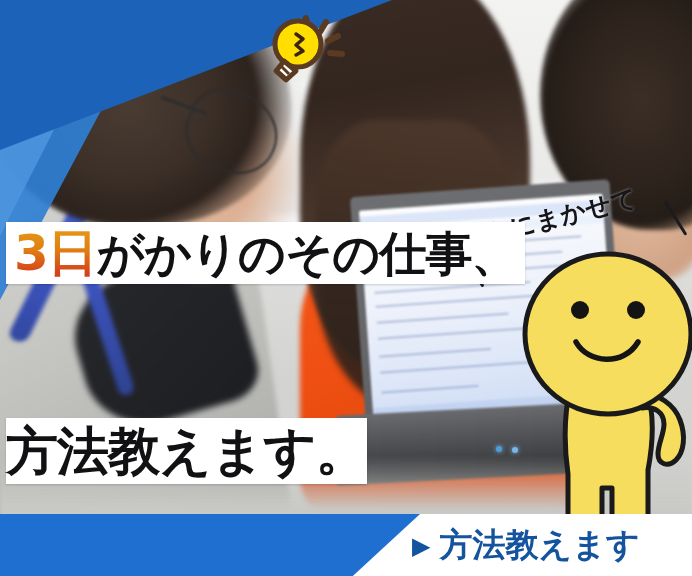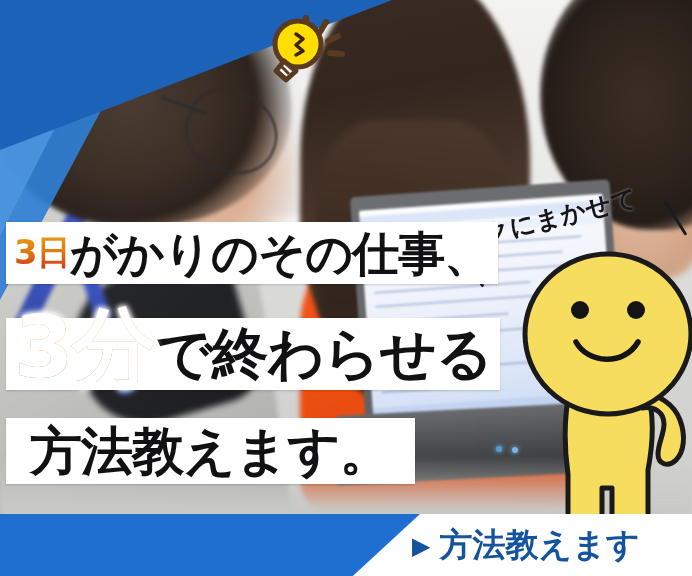--- a/index.html
+++ b/index.html
@@ -305,42 +305,42 @@
   .band {
     position: absolute;
     background: #ffffff;
     box-shadow: 0 1px 2px rgba(0,0,0,0.17);
     display: flex;
     align-items: center;
     white-space: nowrap;
   }
   .band-1 { left: 6px; top: 222px; height: 62px; padding: 0 8px; }
   .band-2 { left: 6px; top: 318px; height: 72px; padding: 0 8px; }
-  .band-3 { left: 6px; top: 418px; height: 66px; padding: 0 24px; }
+  .band-3 { left: 6px; top: 418px; height: 66px; padding: 0 0; }
 
   .hl {
     font-weight: 700;
     color: #111114;
     line-height: 1;
     font-family: "DejaVu Sans", "Liberation Sans", sans-serif;
   }
   .hl-1 { font-size: 47px; letter-spacing: -1px; }
   .hl-2 { font-size: 56px; letter-spacing: -1px; }
   .hl-3 { font-size: 52px; letter-spacing: -1px; }
 
   .accent {
     font-weight: 700;
     background: linear-gradient(180deg, #e8a317 0%, #e07d12 45%, #d4441a 78%, #c8331c 100%);
     -webkit-background-clip: text;
     background-clip: text;
     color: transparent;
     -webkit-text-fill-color: transparent;
     font-family: "DejaVu Sans", "Liberation Sans", sans-serif;
   }
-  .accent-1 { font-size: 34px; letter-spacing: -1px; }
+  .accent-1 { font-size: 50px; letter-spacing: -1px; }
   .accent-2 {
     font-size: 86px;
     letter-spacing: -2px;
     line-height: 0.78;
     position: relative;
     top: -6px;
     text-shadow: 0 0 0 #fff;
     filter: drop-shadow(0 0 3px rgba(255,255,255,0.95)) drop-shadow(0 0 2px rgba(255,255,255,0.9));
   }
 
@@ -495,24 +495,20 @@
       <circle cx="138" cy="72" r="9" fill="#141414"></circle>
       <path d="M78 104 C90 126 126 128 140 104" stroke="#141414" stroke-width="5.5" fill="none" stroke-linecap="round"></path>
     </svg>
   </div>
 
   <div class="band band-1">
     <span class="accent accent-1">3日</span>
     <span class="hl hl-1">がかりのその仕事、</span>
   </div>
 
-  <div class="band band-2">
-    <span class="accent accent-2">3分</span>
-    <span class="hl hl-2">で終わらせる</span>
-  </div>
 
   <div class="band band-3">
     <span class="hl hl-3">方法教えます。</span>
   </div>
 
   <div class="cta">
     <div class="cta-white"></div>
     <div class="cta-blue"></div>
     <div class="cta-right">
       <span class="cta-arrow">▶</span>

